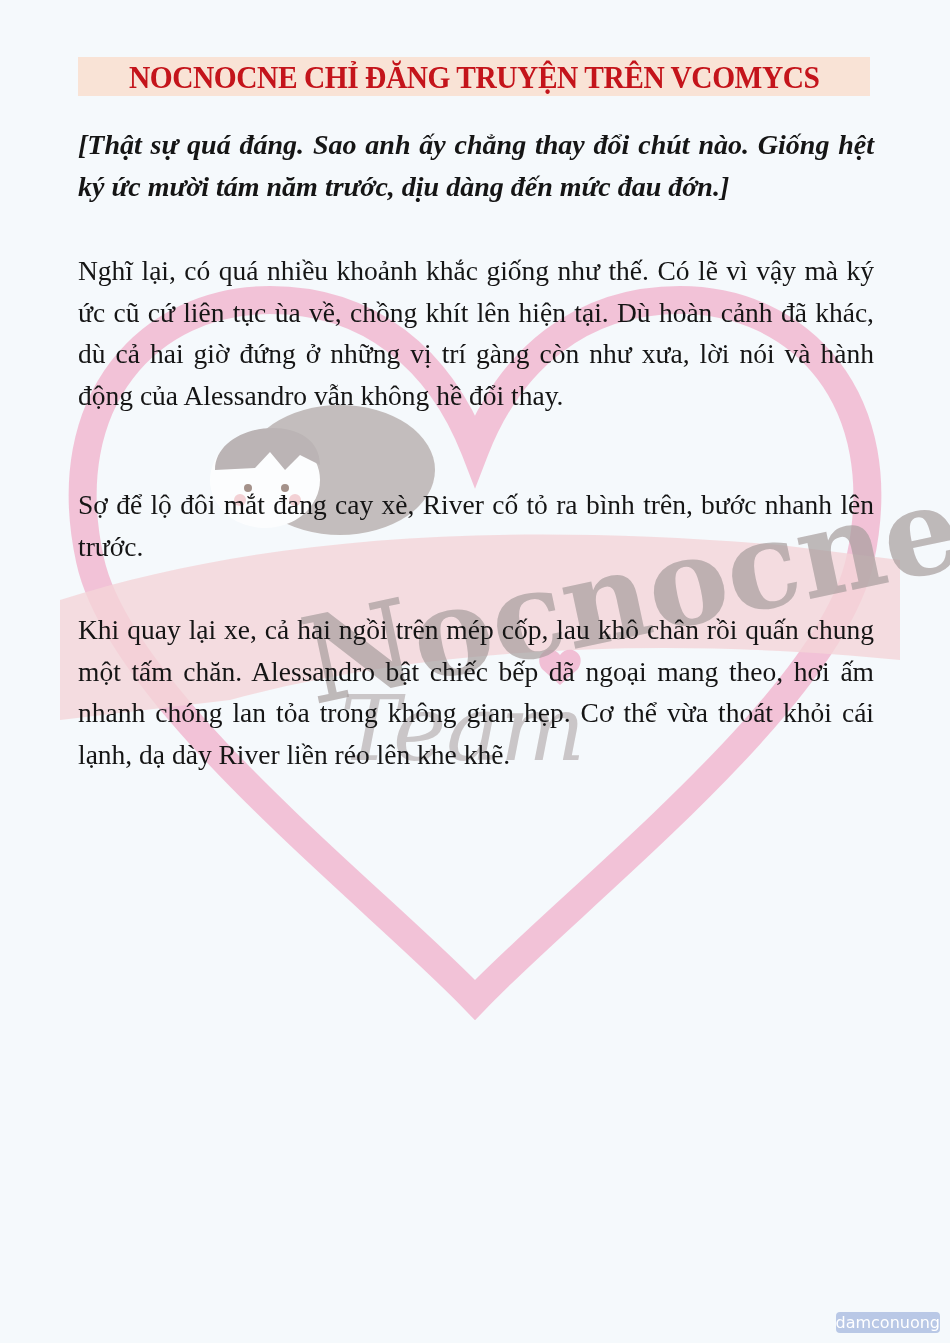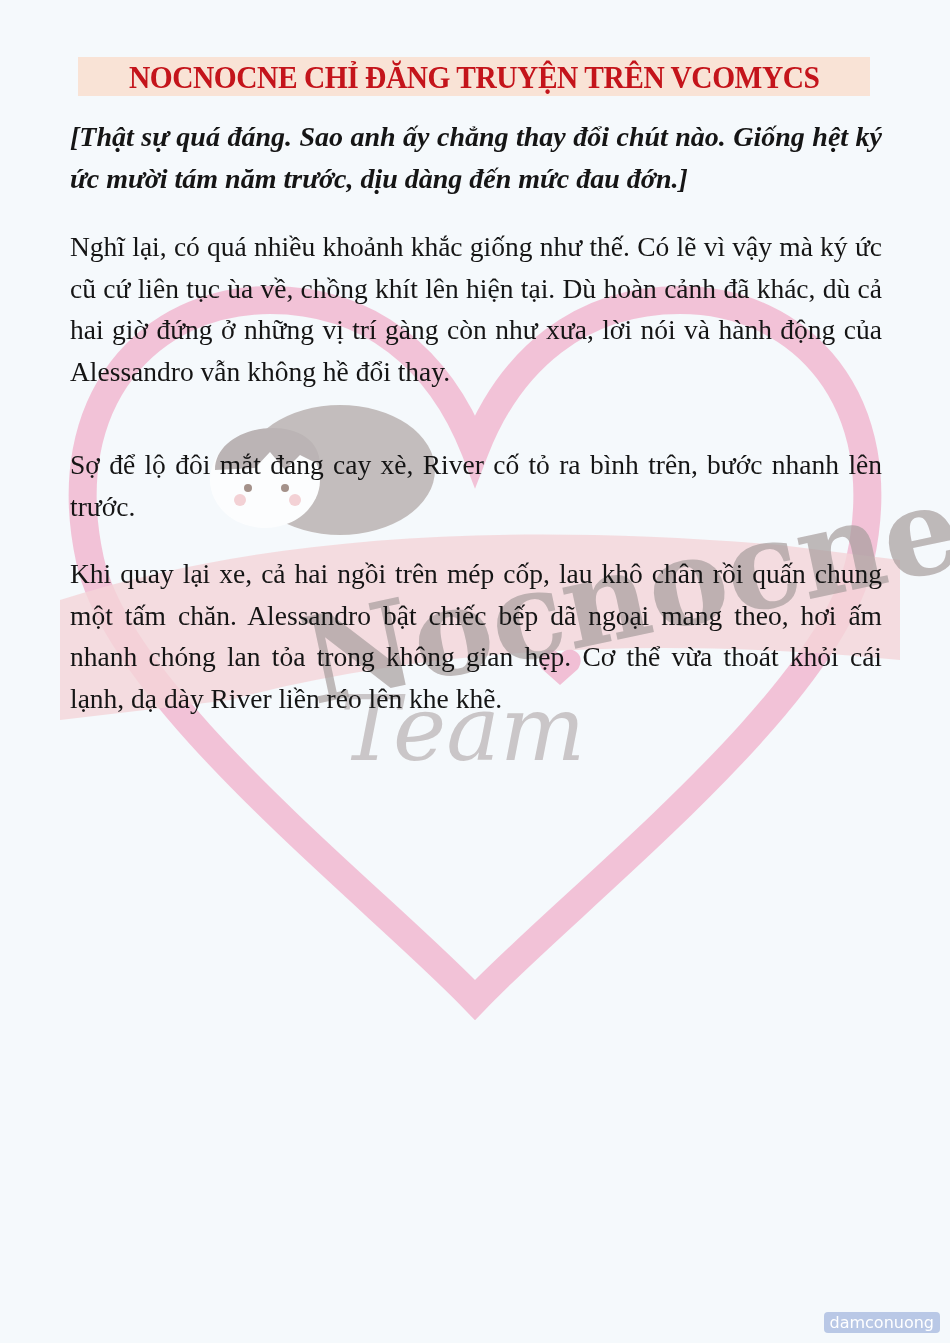--- a/index.html
+++ b/index.html
@@ -2,25 +2,25 @@
 <html><head>
 <meta charset="utf-8">
 <style>
   html,body{margin:0;padding:0;}
   body{width:950px;height:1343px;background:#f5f9fc;position:relative;overflow:hidden;font-family:"Liberation Serif","DejaVu Serif",serif;}
   .watermark{position:absolute;left:0;top:0;width:950px;height:1343px;z-index:0;pointer-events:none;}
   .page{position:relative;z-index:1;}
   .banner{position:absolute;left:78px;top:57px;width:792px;height:39px;background:#f9e3d6;display:flex;align-items:flex-end;justify-content:center;}
   .banner span{font-family:"Liberation Serif",serif;font-weight:bold;font-size:32px;color:#c4141b;letter-spacing:-0.5px;transform:scaleX(0.92);white-space:nowrap;display:inline-block;}
   .content{position:absolute;left:70px;top:116px;width:812px;}
-  .para{margin:0;font-size:27.5px;line-height:41.5px;color:#151515;text-align:justify;}
+  .para{margin:8px;font-size:27.5px;line-height:41.5px;color:#151515;text-align:justify;}
   .para.italic{font-style:italic;font-weight:bold;font-size:28px;line-height:42px;}
   .gap{height:26px;}
   .footer-logo{position:absolute;left:8px;top:1364px;font-family:"Liberation Sans",sans-serif;font-style:italic;font-weight:bold;font-size:30px;color:#7d93c2;letter-spacing:-1px;z-index:1;margin-left:20px;}
-  .footer-credit{position:absolute;right:10px;top:1312px;font-family:"DejaVu Sans",sans-serif;font-size:16px;color:#ffffff;background:#b9c8e6;padding:1px 6px;border-radius:4px;z-index:1;}
+  .footer-credit{position:absolute;right:10px;top:1312px;font-family:"DejaVu Sans",sans-serif;font-size:16px;color:#ffffff;background:#b9c8e6;padding:1px 0;border-radius:4px;z-index:1;}
 </style>
 </head>
 <body>
 
 <svg class="watermark" viewBox="0 0 950 1343" xmlns="http://www.w3.org/2000/svg">
 
   <path d="M475 1000 C 380 900, 120 700, 90 560 C 55 400, 150 300, 270 300 C 370 300, 440 360, 475 450 C 510 360, 580 300, 680 300 C 800 300, 895 400, 860 560 C 830 700, 570 900, 475 1000 Z" fill="none" stroke="#f1b8d0" stroke-width="28" opacity="0.85"></path>
 
   <path d="M60 600 C 250 540, 480 520, 780 545 L 900 560 L 900 660 C 700 640, 450 640, 230 700 L 60 720 Z" fill="#f4d4d8" opacity="0.8"></path>
 

